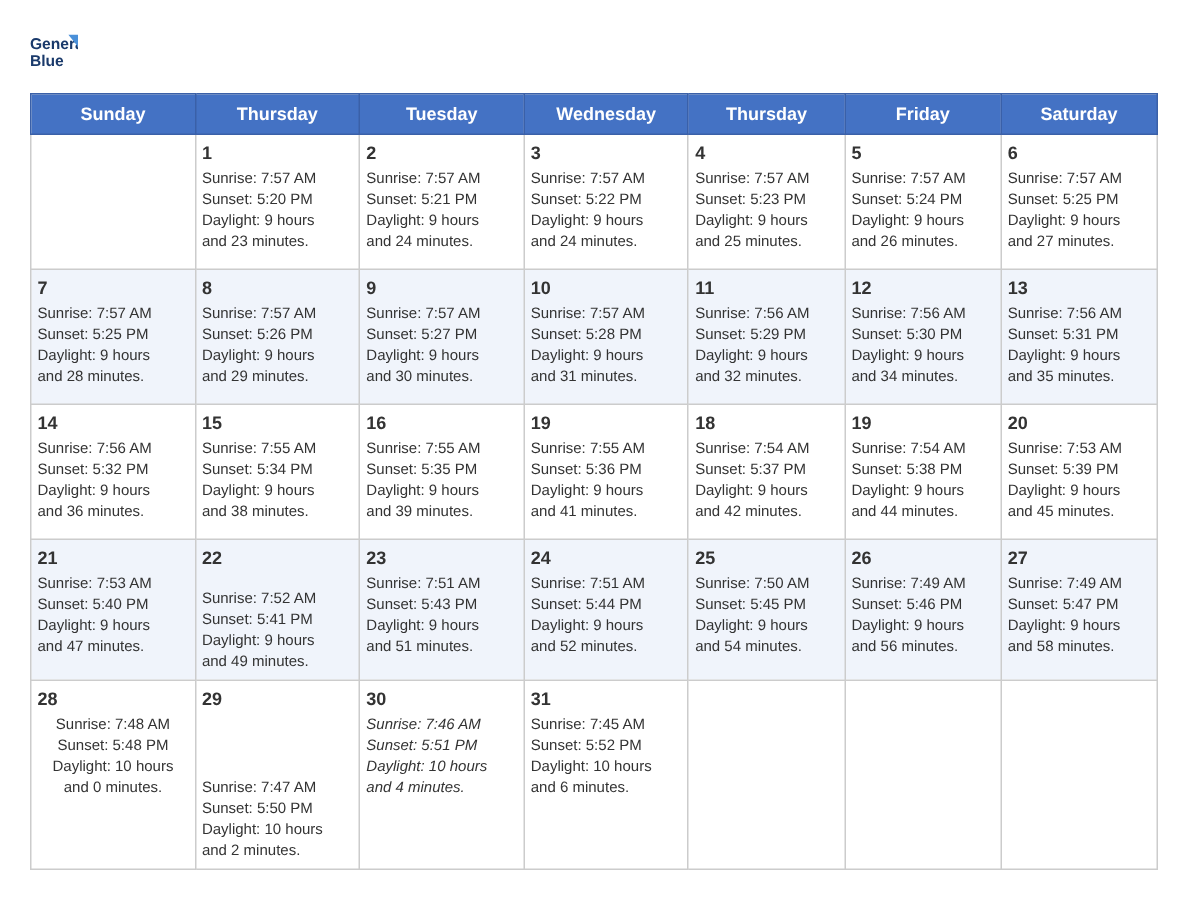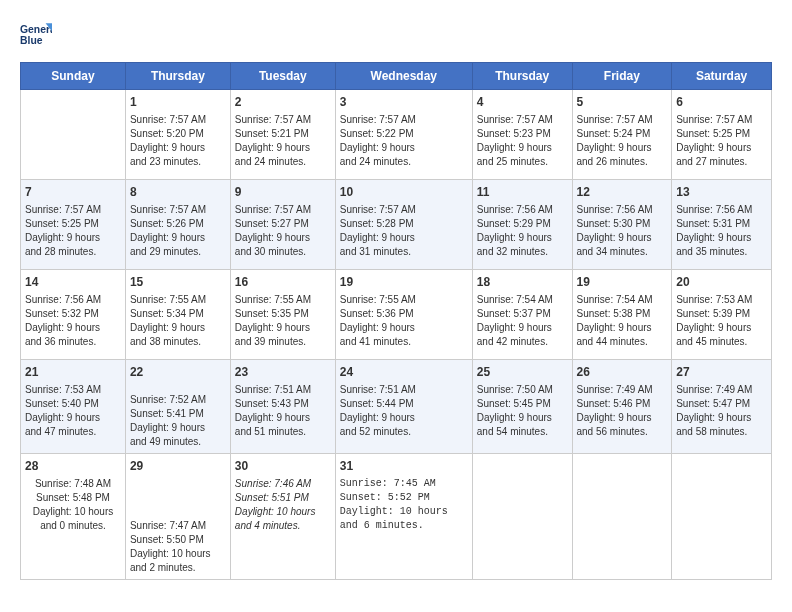--- a/index.html
+++ b/index.html
@@ -321,21 +321,21 @@
         </td>
         <td>
           <div class="day-number">30</div>
           <div class="day-info" style="white-space: pre-line; font-style: italic;">Sunrise: 7:46 AM
 Sunset: 5:51 PM
 Daylight: 10 hours
 and 4 minutes.</div>
         </td>
         <td>
           <div class="day-number">31</div>
-          <div class="day-info" style="white-space: pre-line; font-family: Liberation Mono, monospace;">Sunrise: 7:45 AM
+          <div class="day-info" style="white-space: pre-line;">Sunrise: 7:45 AM
 Sunset: 5:52 PM
 Daylight: 10 hours
 and 6 minutes.</div>
         </td>
         <td></td>
         <td></td>
         <td></td>
       </tr>
     </tbody>
 </table>

